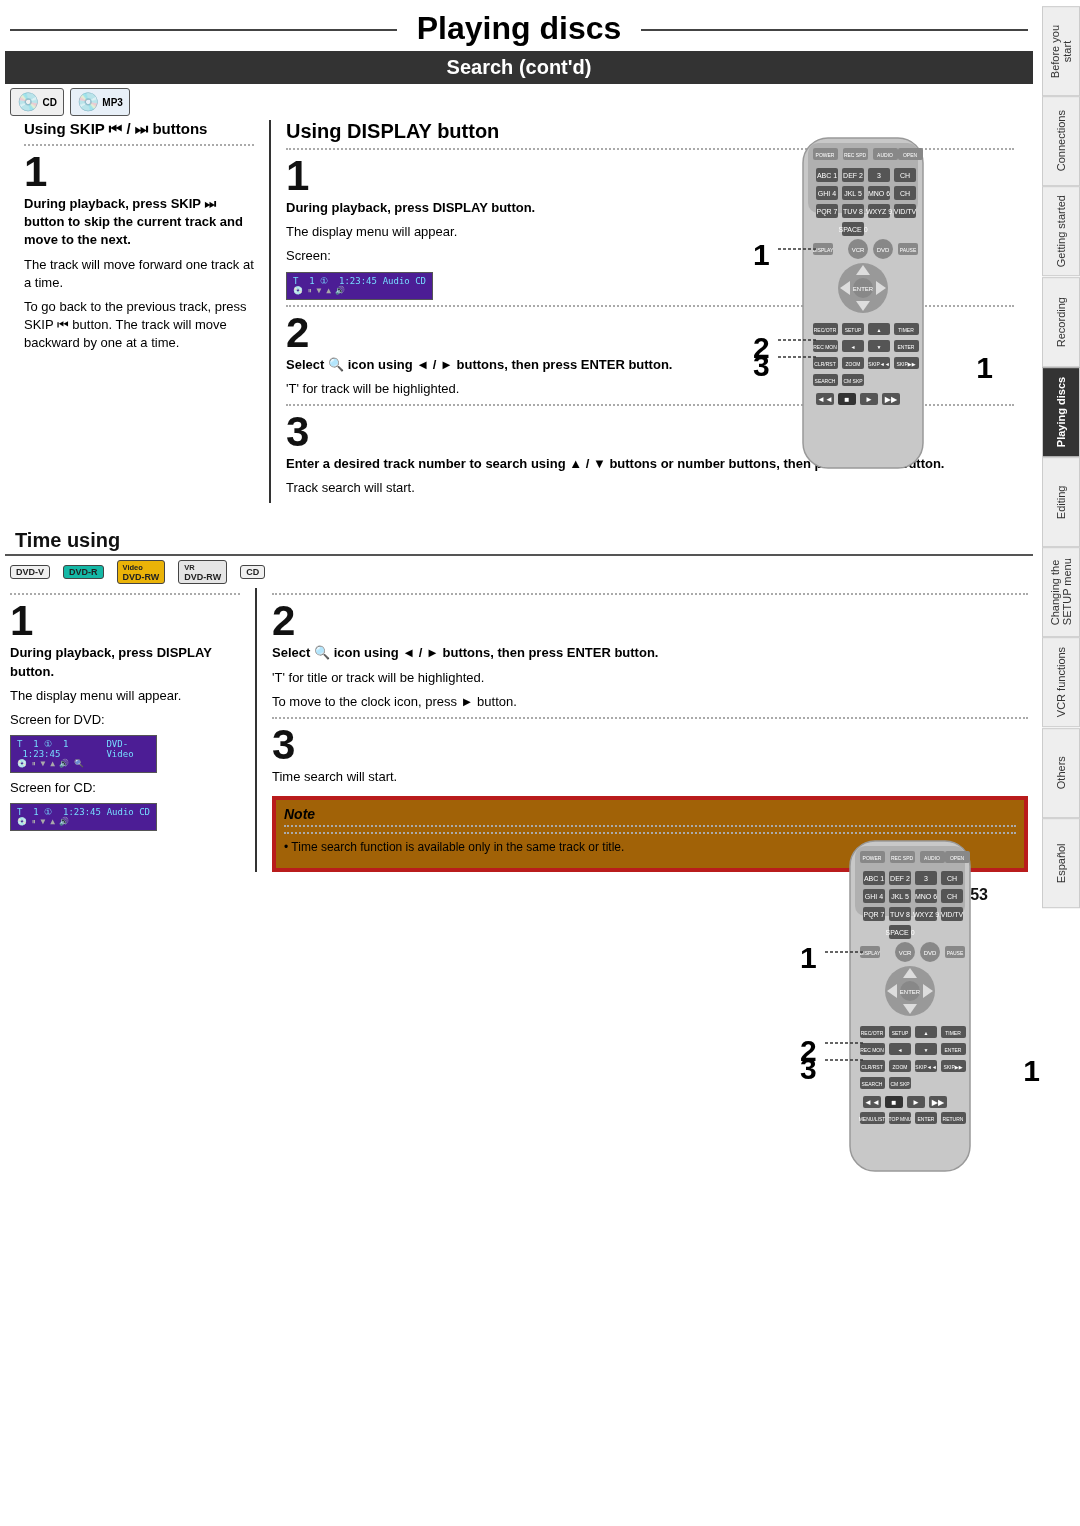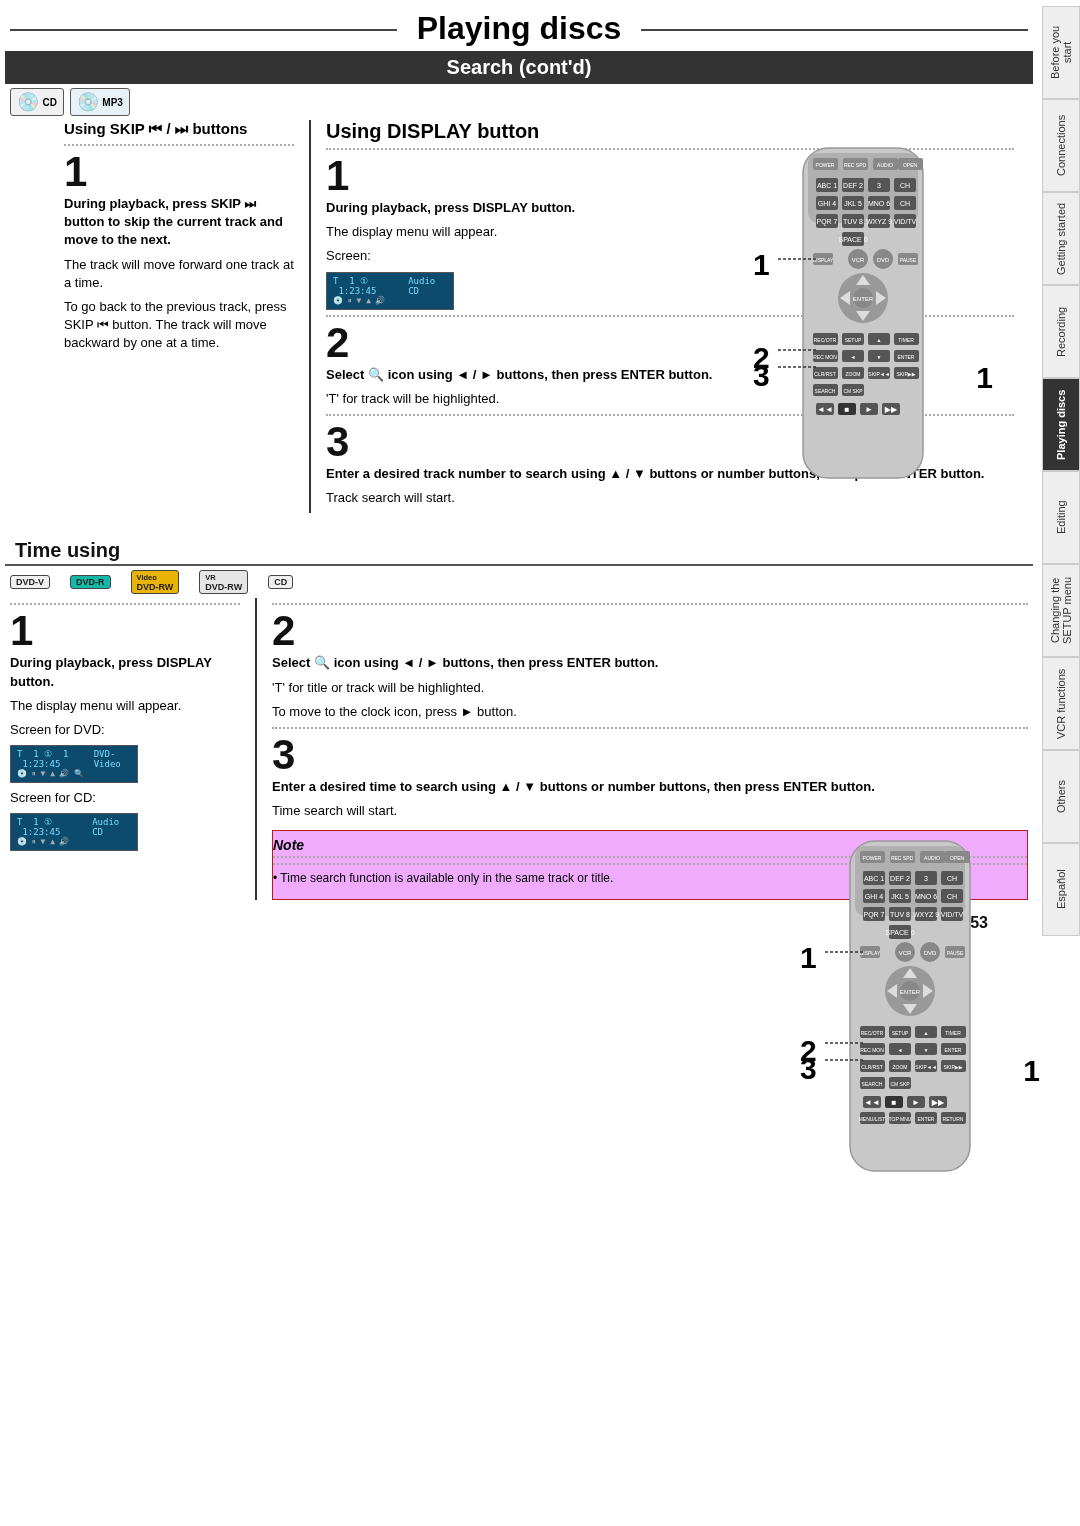--- a/index.html
+++ b/index.html
@@ -69,26 +69,26 @@
     
     .dotted-sep {
       border: none;
       border-top: 2px dotted #aaa;
       margin: 5px 0;
     }
     p { margin-bottom: 6px; line-height: 1.4; }
 
     
     .screen-mockup {
-      background: #0c4a6e;
+      background: #4c1d95;
       color: #9cf;
       font-size: 9px;
       padding: 3px 6px;
       margin: 4px 0;
-      width: 128px;
+      width: 147px;
       font-family: monospace;
       border: 1px solid #555;
     }
     .screen-row {
       display: flex;
       justify-content: space-between;
       color: #7df;
     }
     .screen-icons {
       color: #aaa;
@@ -132,24 +132,24 @@
     .page-number {
       text-align: right;
       font-size: 16px;
       font-weight: bold;
       color: #111;
       padding: 4px 50px 4px 0;
     }
 
     
     .note-box {
-      border: 1px solid #b91c1c;
-      padding: 6px 0;
+      border: 4px solid #b91c1c;
+      padding: 6px 8px;
       margin-top: 4px;
-      background: #f0abfc;
+      background: #a16207;
     }
     .note-title {
       font-style: italic;
       font-weight: bold;
       font-size: 14px;
       border-bottom: 2px dotted #aaa;
       padding-bottom: 3px;
       margin-bottom: 4px;
     }
     .bullet-text {
@@ -252,21 +252,21 @@
       <div style="display:inline-flex;align-items:center;border:1.5px solid #555;border-radius:3px;padding:2px 6px;background:#f0f0f0;gap:3px;">
         <span style="font-size:18px;">💿</span>
         <span style="font-size:10px;font-weight:bold;">CD</span>
       </div>
       <div style="display:inline-flex;align-items:center;border:1.5px solid #555;border-radius:3px;padding:2px 6px;background:#e8f0f8;gap:3px;">
         <span style="font-size:18px;">💿</span>
         <span style="font-size:10px;font-weight:bold;">MP3</span>
       </div>
     </div>
 
-    <div class="two-col" style="padding: 0 24px; margin-left: 40px;">
+    <div class="two-col" style="padding: 0 24px;">
 
       <div class="col-left">
         <div style="font-size:15px;font-weight:bold;margin-bottom:6px;">
           Using SKIP ⏮ / ⏭ buttons
         </div>
         <hr class="dotted-sep">
         <div class="step-num">1</div>
         <p>
           <strong>During playback, press SKIP ⏭ button to skip the current track and move to the next.</strong>
         </p>
@@ -410,21 +410,21 @@
       <div style="position:absolute; left:-25px; top:105px; font-size:30px; font-weight:bold;">1</div>
       <div style="position:absolute; left:-25px; top:198px; font-size:30px; font-weight:bold;">2</div>
       <div style="position:absolute; left:-25px; top:216px; font-size:30px; font-weight:bold;">3</div>
       <div style="position:absolute; right:-15px; top:218px; font-size:30px; font-weight:bold;">1</div>
     </div>
   </div>
 
   <div class="section-wrap" style="margin-top: 20px;">
     <div class="subsection-heading">Time using</div>
 
-    <div style="padding: 4px 10px; display:flex; flex-wrap:wrap; align-items:center; gap:17px;">
+    <div style="padding: 4px 10px; display:flex; flex-wrap:wrap; align-items:center; gap:10px;">
       <span class="media-badge">DVD-V</span>
       <span class="media-badge colored">DVD-R</span>
       <span class="media-badge video"><small>Video</small><br>DVD-RW</span>
       <span class="media-badge vr"><small>VR</small><br>DVD-RW</span>
       <span class="media-badge">CD</span>
     </div>
 
     <div class="two-col" style="padding: 0 10px;">
 
       <div class="col-left">
@@ -455,21 +455,20 @@
       <div class="col-divider"></div>
 
       <div class="col-right">
         <hr class="dotted-sep">
         <div class="step-num">2</div>
         <p><strong>Select 🔍 icon using ◄ / ► buttons, then press ENTER button.</strong></p>
         <p>'T' for title or track will be highlighted.</p>
         <p>To move to the clock icon, press ► button.</p>
         <hr class="dotted-sep">
         <div class="step-num">3</div>
-        <p><strong>Enter a desired time to search using ▲ / ▼ buttons or number buttons, then press ENTER button.</strong></p>
         <p>Time search will start.</p>
 
         <div class="note-box" style="margin-top:10px;">
           <div class="note-title">
             <span>Note</span>
           </div>
           <hr class="dotted-sep">
           <p class="bullet-text">Time search function is available only in the same track or title.</p>
         </div>
       </div>

